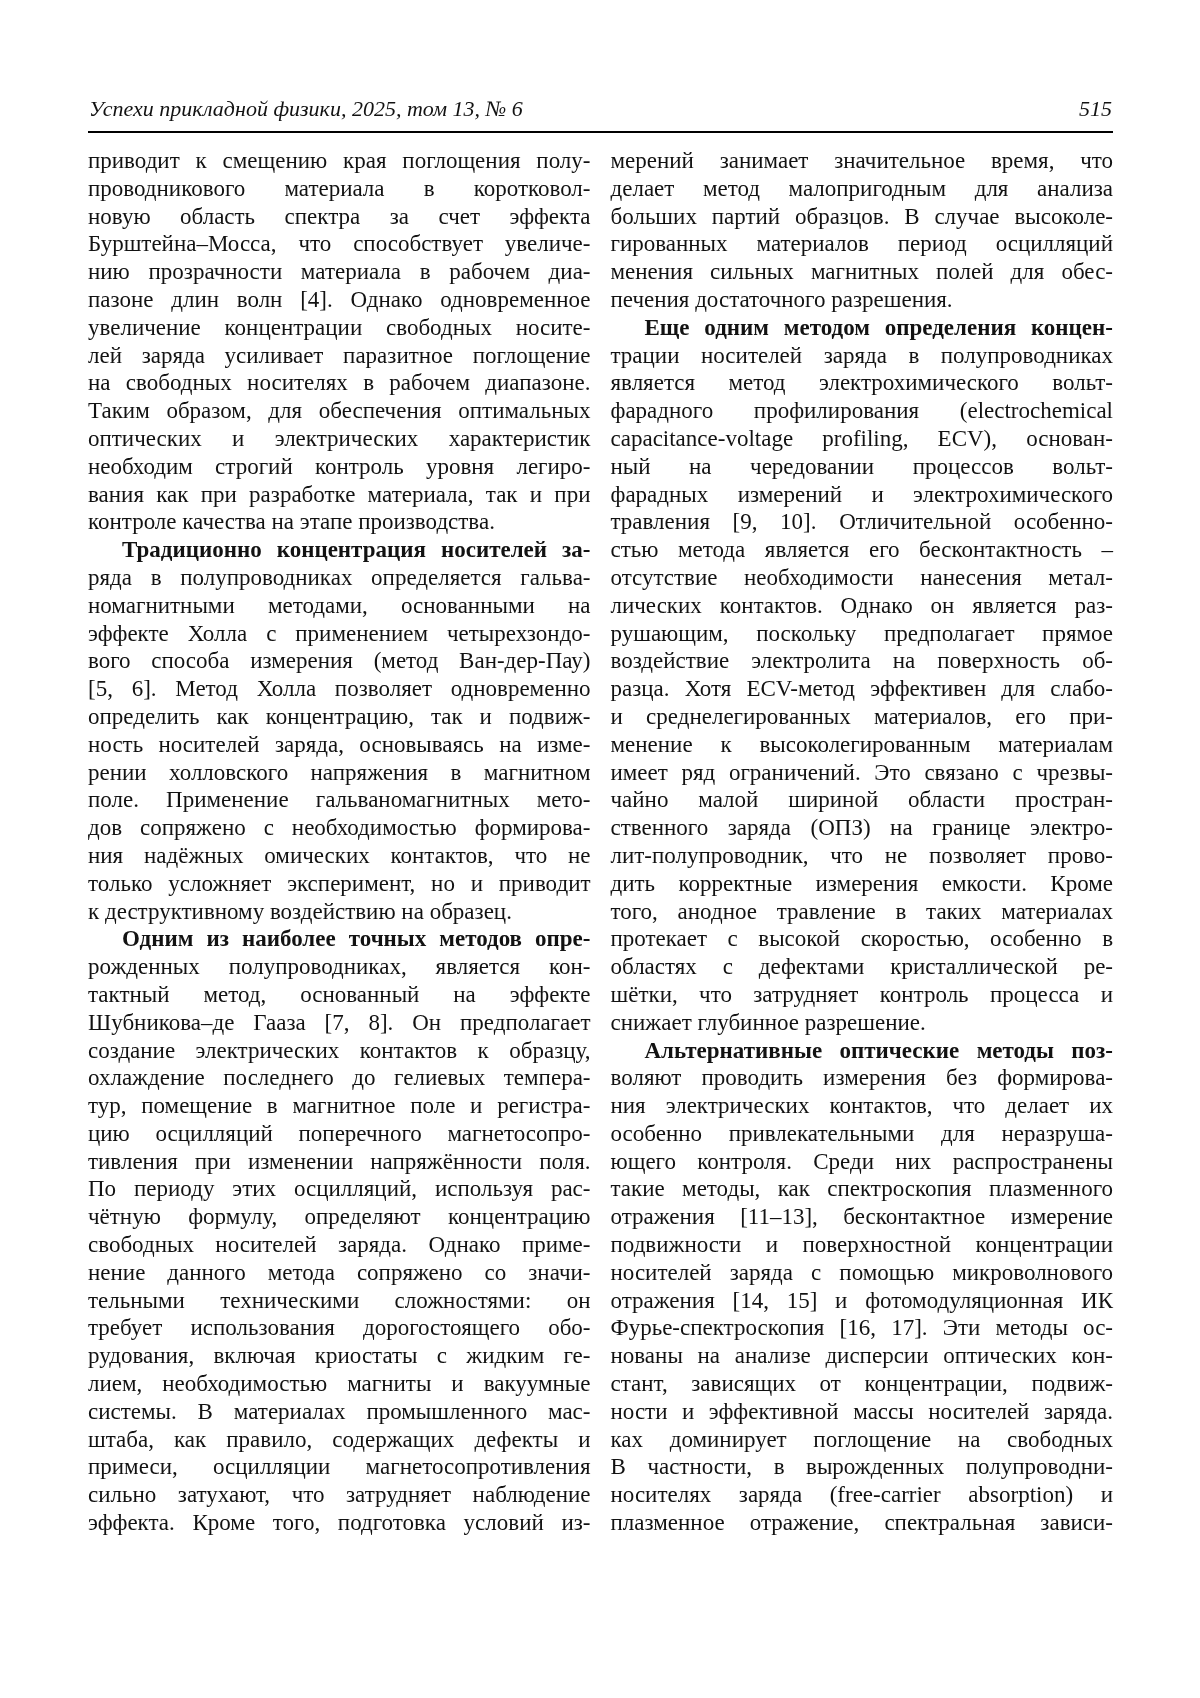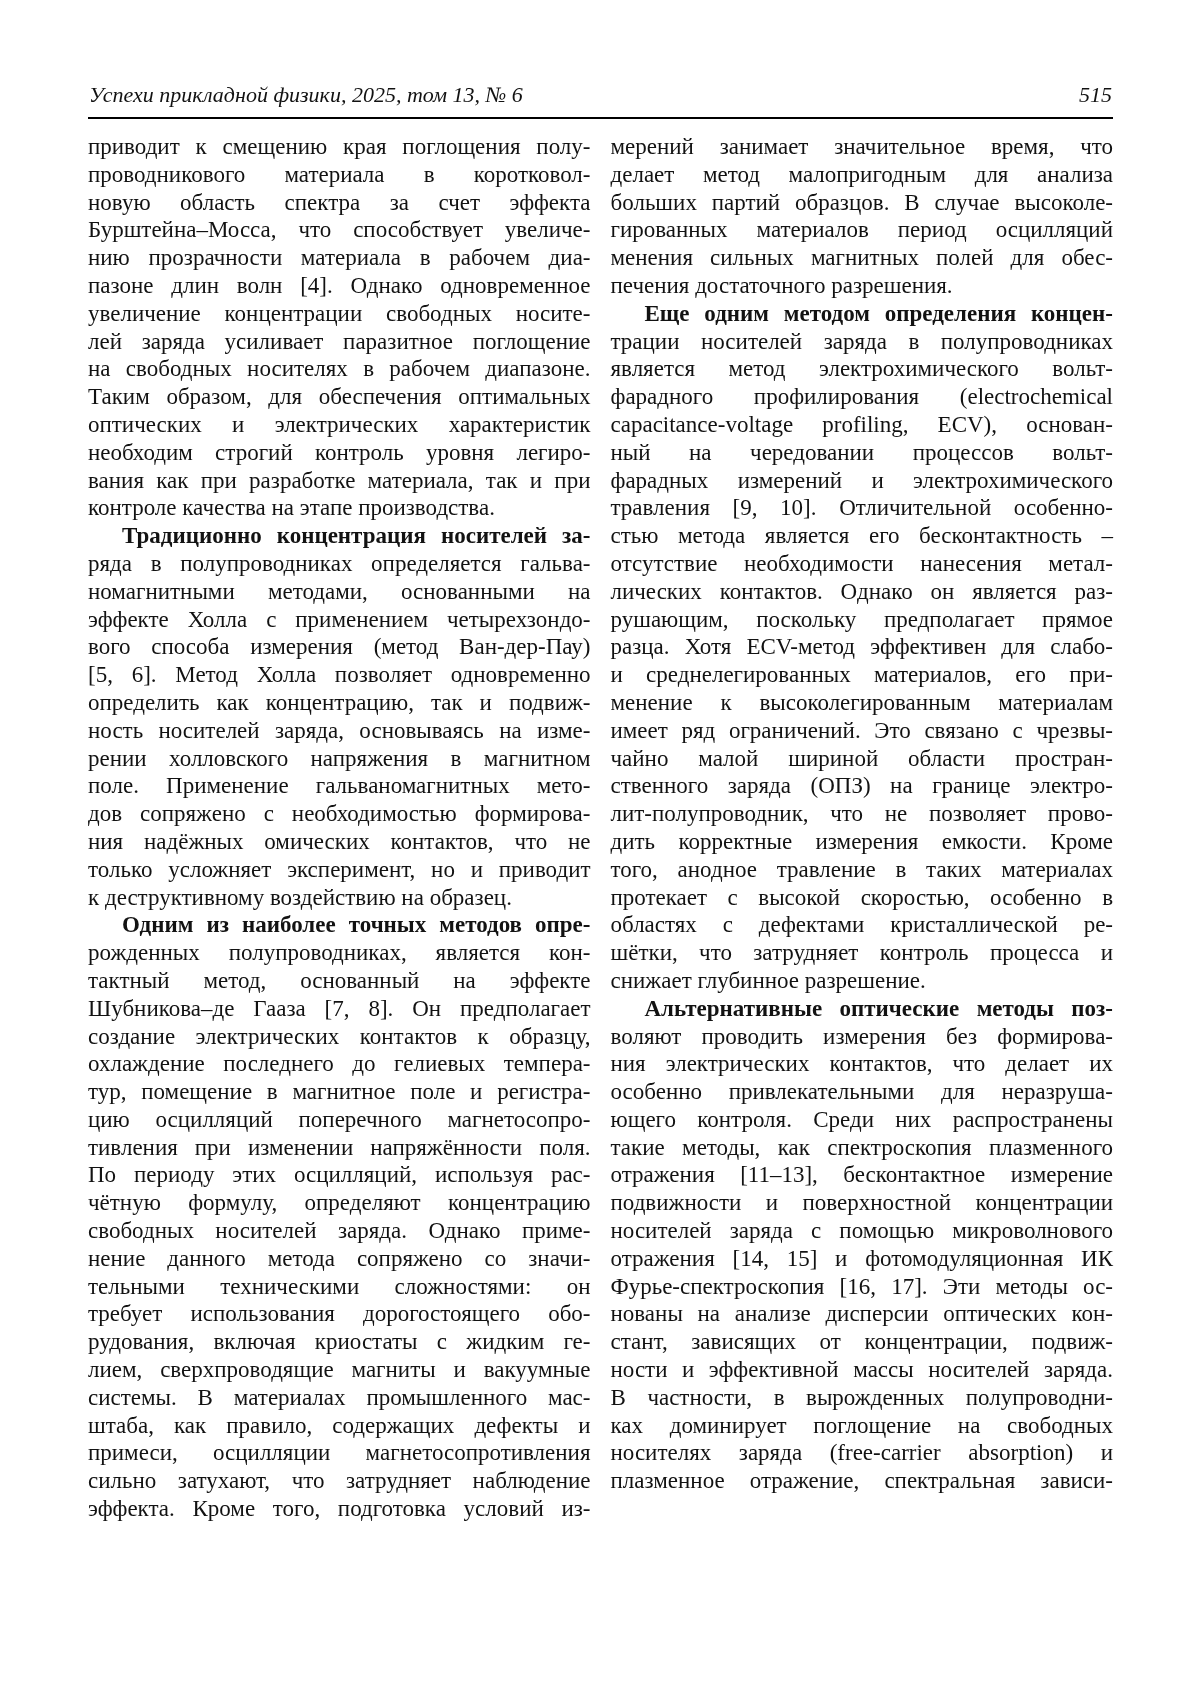--- a/index.html
+++ b/index.html
@@ -4,21 +4,21 @@
 <style>
   * { margin: 0; padding: 0; box-sizing: border-box; }
   html, body { background: #ffffff; }
   body {
     width: 1200px;
     height: 1698px;
     font-family: "Liberation Serif", "DejaVu Serif", serif;
     color: #121212;
     overflow: hidden;
   }
-  .page { padding: 82px 87px 0 88px; }
+  .page { padding: 82px 87px 0 88px; margin-top: 14px; }
   .page-header {
     display: flex;
     justify-content: space-between;
     align-items: baseline;
     font-style: italic;
     font-size: 22px;
     line-height: 26px;
     padding: 0 1px 9px 1px;
   }
   .header-rule {
@@ -85,21 +85,21 @@
         <div class="line">тур, помещение в магнитное поле и регистра-</div>
         <div class="line">цию осцилляций поперечного магнетосопро-</div>
         <div class="line">тивления при изменении напряжённости поля.</div>
         <div class="line">По периоду этих осцилляций, используя рас-</div>
         <div class="line">чётную формулу, определяют концентрацию</div>
         <div class="line">свободных носителей заряда. Однако приме-</div>
         <div class="line">нение данного метода сопряжено со значи-</div>
         <div class="line">тельными техническими сложностями: он</div>
         <div class="line">требует использования дорогостоящего обо-</div>
         <div class="line">рудования, включая криостаты с жидким ге-</div>
-        <div class="line">лием, сверхпроводящие магниты и вакуумные</div>
+        <div class="line">лием, необходимостью магниты и вакуумные</div>
         <div class="line">системы. В материалах промышленного мас-</div>
         <div class="line">штаба, как правило, содержащих дефекты и</div>
         <div class="line">примеси, осцилляции магнетосопротивления</div>
         <div class="line">сильно затухают, что затрудняет наблюдение</div>
         <div class="line">эффекта. Кроме того, подготовка условий из-</div>
       </div>
     <div class="column">
         <div class="line">мерений занимает значительное время, что</div>
         <div class="line">делает метод малопригодным для анализа</div>
         <div class="line">больших партий образцов. В случае высоколе-</div>
@@ -111,20 +111,21 @@
         <div class="line">является метод электрохимического вольт-</div>
         <div class="line">фарадного профилирования (electrochemical</div>
         <div class="line">capacitance-voltage profiling, ECV), основан-</div>
         <div class="line">ный на чередовании процессов вольт-</div>
         <div class="line">фарадных измерений и электрохимического</div>
         <div class="line">травления [9, 10]. Отличительной особенно-</div>
         <div class="line">стью метода является его бесконтактность –</div>
         <div class="line">отсутствие необходимости нанесения метал-</div>
         <div class="line">лических контактов. Однако он является раз-</div>
         <div class="line">рушающим, поскольку предполагает прямое</div>
+        <div class="line">воздействие электролита на поверхность об-</div>
         <div class="line">разца. Хотя ECV-метод эффективен для слабо-</div>
         <div class="line">и среднелегированных материалов, его при-</div>
         <div class="line">менение к высоколегированным материалам</div>
         <div class="line">имеет ряд ограничений. Это связано с чрезвы-</div>
         <div class="line">чайно малой шириной области простран-</div>
         <div class="line">ственного заряда (ОПЗ) на границе электро-</div>
         <div class="line">лит-полупроводник, что не позволяет прово-</div>
         <div class="line">дить корректные измерения емкости. Кроме</div>
         <div class="line">того, анодное травление в таких материалах</div>
         <div class="line">протекает с высокой скоростью, особенно в</div>
@@ -138,19 +139,19 @@
         <div class="line">ющего контроля. Среди них распространены</div>
         <div class="line">такие методы, как спектроскопия плазменного</div>
         <div class="line">отражения [11–13], бесконтактное измерение</div>
         <div class="line">подвижности и поверхностной концентрации</div>
         <div class="line">носителей заряда с помощью микроволнового</div>
         <div class="line">отражения [14, 15] и фотомодуляционная ИК</div>
         <div class="line">Фурье-спектроскопия [16, 17]. Эти методы ос-</div>
         <div class="line">нованы на анализе дисперсии оптических кон-</div>
         <div class="line">стант, зависящих от концентрации, подвиж-</div>
         <div class="line">ности и эффективной массы носителей заряда.</div>
+        <div class="line">ках доминирует поглощение на свободных</div>
         <div class="line">В частности, в вырожденных полупроводни-</div>
-        <div class="line">ках доминирует поглощение на свободных</div>
         <div class="line">носителях заряда (free-carrier absorption) и</div>
         <div class="line">плазменное отражение, спектральная зависи-</div>
       </div>
   </div>
 </div>
 
 </body></html>

